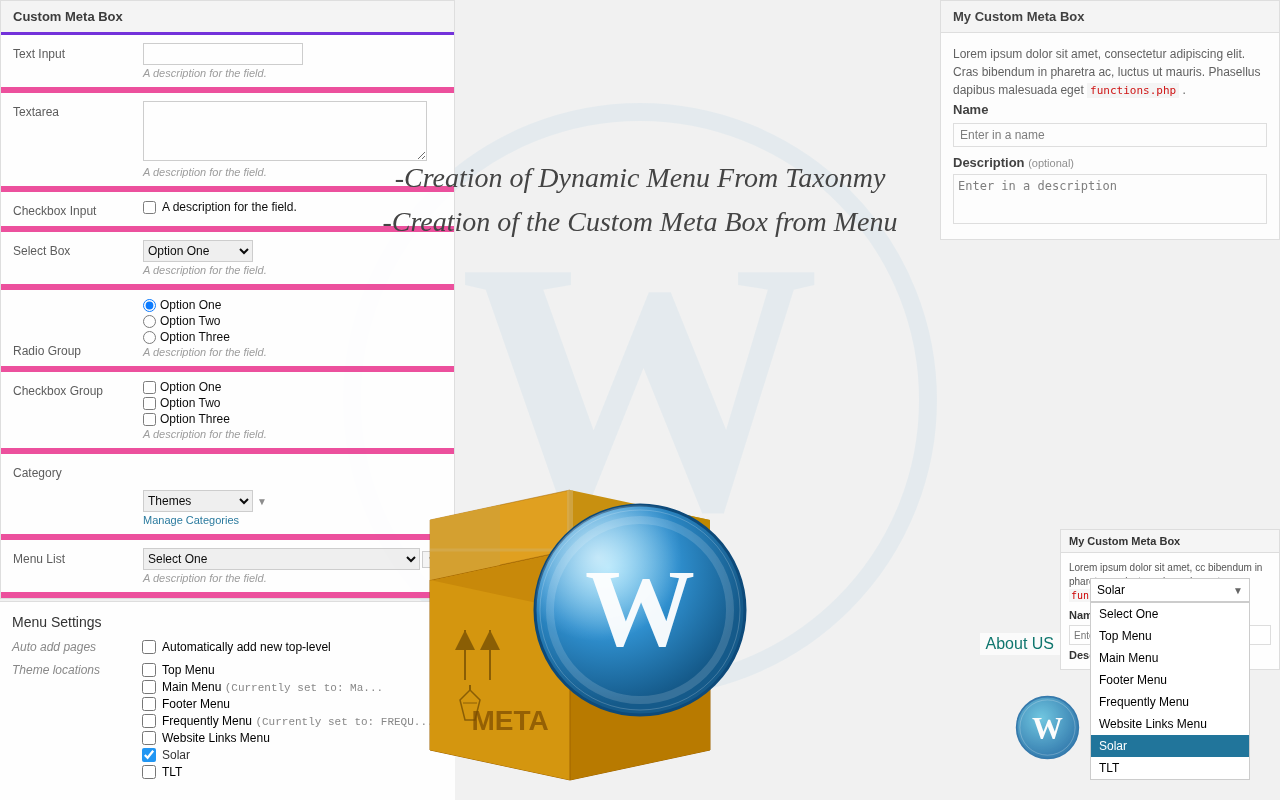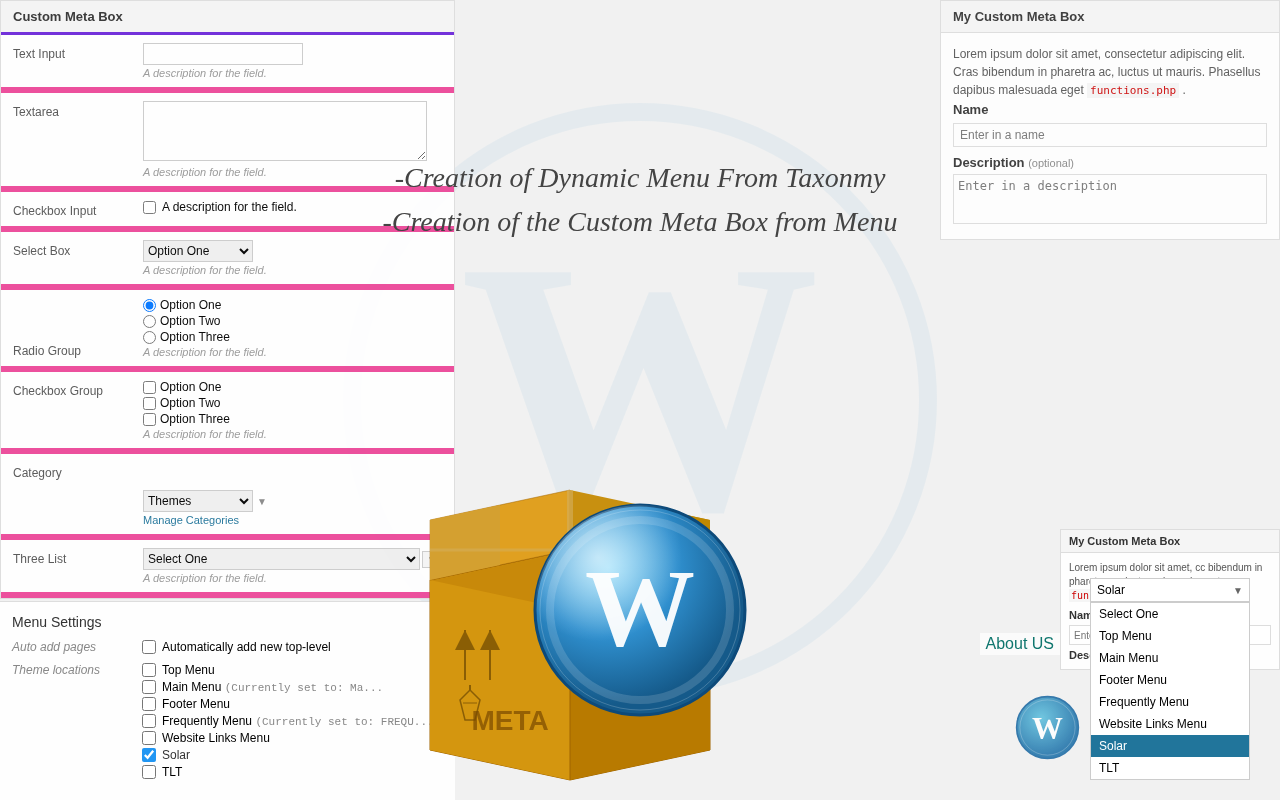--- a/index.html
+++ b/index.html
@@ -500,21 +500,21 @@
           <select class="category-select">
             <option>Themes</option>
           </select>
           <span style="font-size:10px;color:#888;">▼</span>
         </div>
         <a href="#" class="manage-link">Manage Categories</a>
       </div>
     </div>
 
     <div class="field-row">
-      <div class="field-label">Three List</div>
+      <div class="field-label">Menu List</div>
       <div class="field-content">
         <div style="display:flex;align-items:center;gap:2px;">
           <select class="post-list-select">
             <option>Select One</option>
           </select>
           <span style="font-size:10px;color:#888;border:1px solid #ccc;padding:2px 4px;background:#f5f5f5;">▼</span>
         </div>
         <div class="field-desc">A description for the field.</div>
       </div>
     </div>

